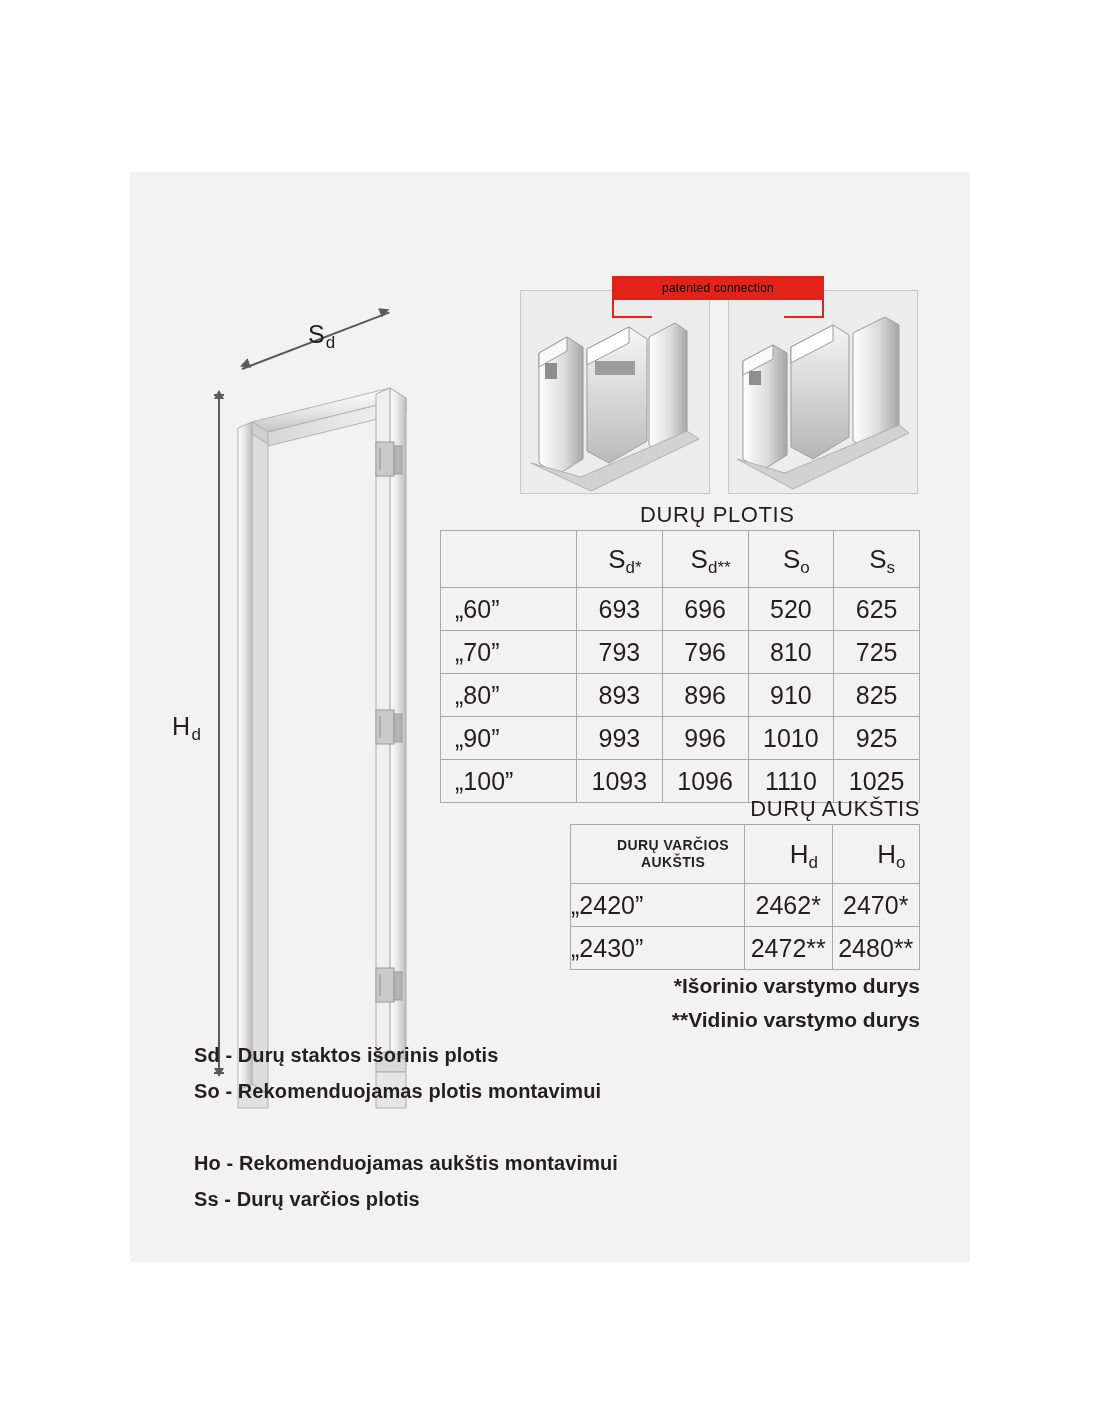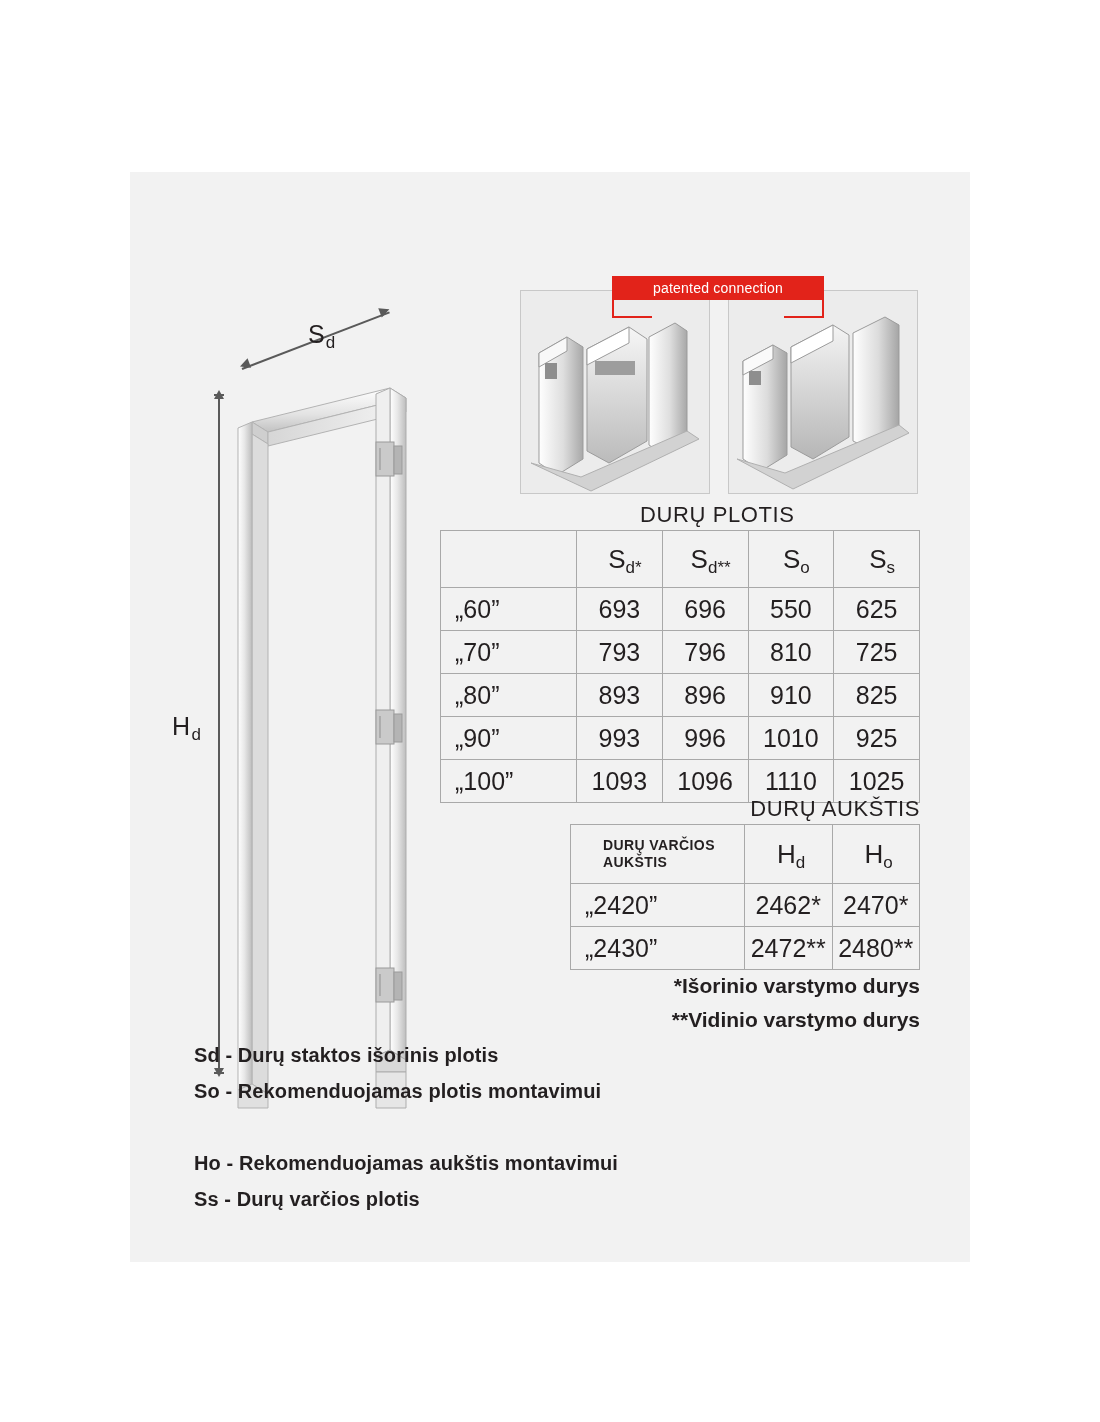--- a/index.html
+++ b/index.html
@@ -142,22 +142,22 @@
     top: 0px;
     width: 212px;
     height: 24px;
     background: #e2231a;
     display: flex;
     align-items: center;
     justify-content: center;
     z-index: 3;
   }
   .patent-banner span {
-    color: #ffffff;
-    font-size: 14px;
+    color: #000000;
+    font-size: 12px;
     letter-spacing: .2px;
   }
   .patent-line {
     position: absolute;
     background: #e2231a;
     z-index: 2;
   }
   .pl1 { left: 92px; top: 12px; width: 2px; height: 30px; }
   .pl2 { left: 302px; top: 12px; width: 2px; height: 30px; }
   .pl3 { left: 92px; top: 40px; width: 40px; height: 2px; }
@@ -208,38 +208,38 @@
   .sub { font-size: 17px; position: relative; top: 5px; }
 
   #height-table {
     left: 440px;
     top: 652px;
     width: 350px;
   }
   #height-table th {
     height: 56px;
     font-size: 26px;
-    text-align: left;
+    text-align: center;
     padding-left: 32px;
   }
   #height-table th.small {
     font-size: 14px;
     font-weight: bold;
     letter-spacing: .4px;
     line-height: 1.25;
     width: 140px;
   }
   #height-table td {
     height: 40px;
     font-size: 25px;
     text-align: center;
   }
   #height-table td.rowlbl {
     text-align: left;
-    padding-left: 14px;
+    padding-left: 0;
     margin-left: 36px;
   }
 
   
   .foot-note {
     position: absolute;
     font-size: 21px;
     font-weight: bold;
     text-align: right;
     width: 450px;
@@ -400,21 +400,21 @@
       <th></th>
       <th><span>S</span><span class="sub">d*</span></th>
       <th><span>S</span><span class="sub">d**</span></th>
       <th><span>S</span><span class="sub">o</span></th>
       <th><span>S</span><span class="sub">s</span></th>
     </tr>
     <tr>
       <td class="rowlbl">„60”</td>
       <td>693</td>
       <td>696</td>
-      <td>550</td>
+      <td>520</td>
       <td>625</td>
     </tr>
     <tr>
       <td class="rowlbl">„70”</td>
       <td>793</td>
       <td>796</td>
       <td>810</td>
       <td>725</td>
     </tr>
     <tr>

